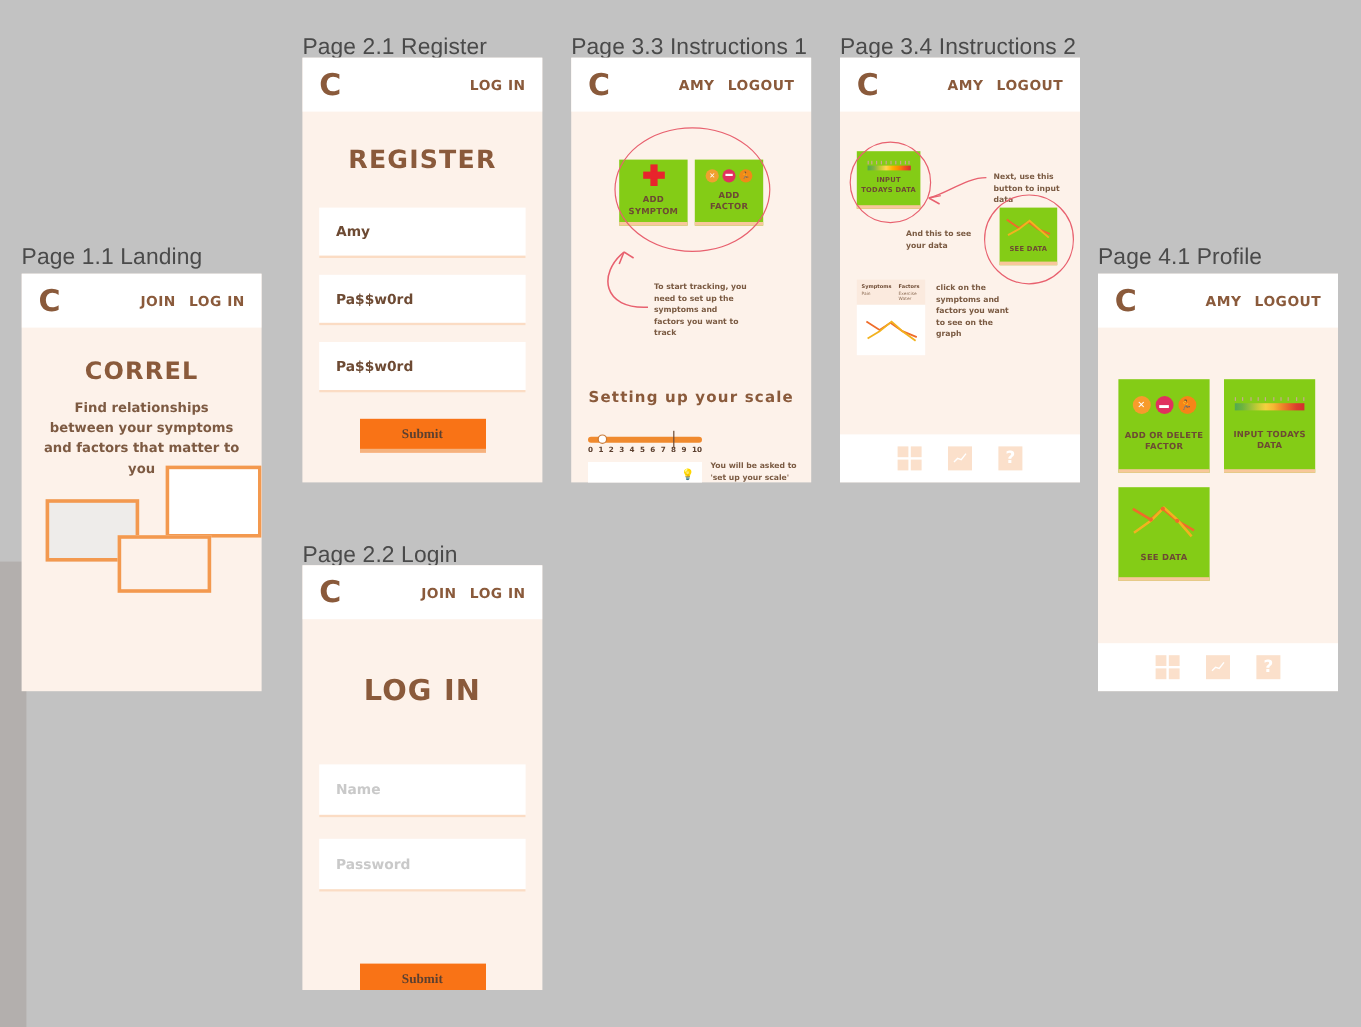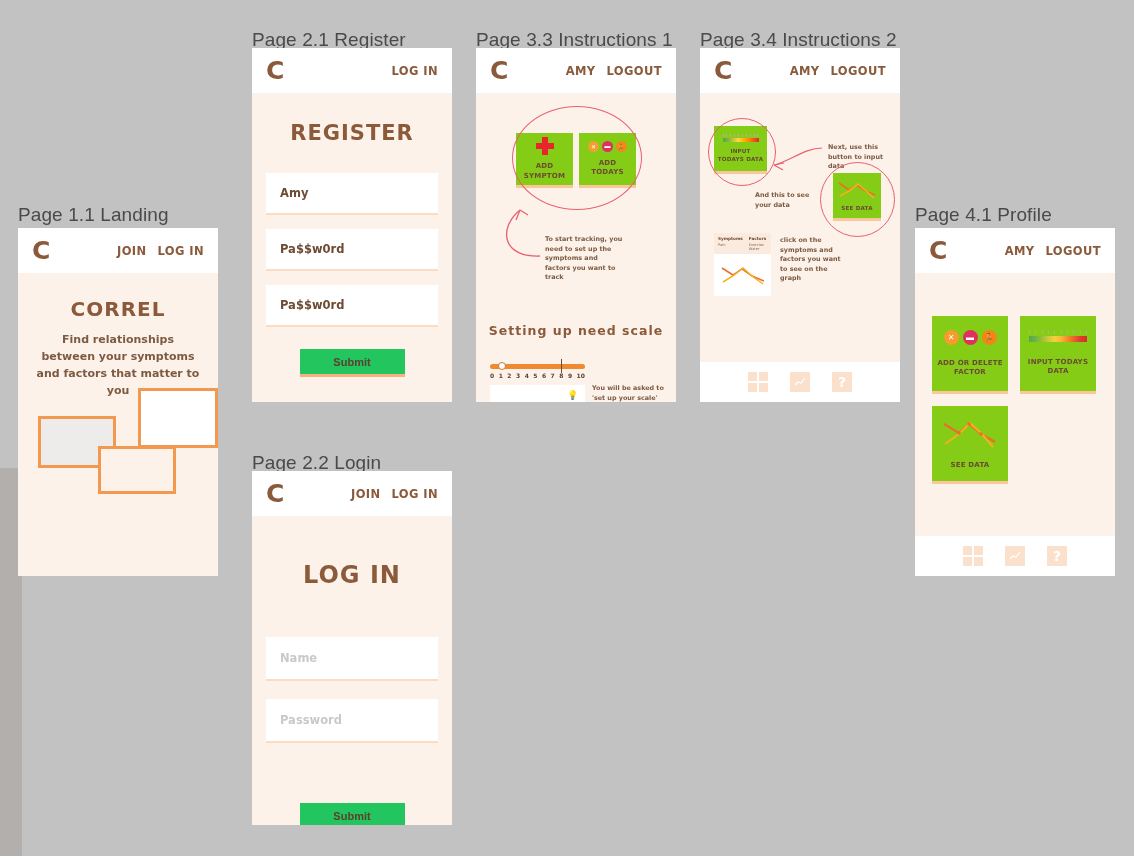--- a/index.html
+++ b/index.html
@@ -45,24 +45,24 @@
     font-family:"DejaVu Sans", sans-serif; letter-spacing:1px;
   }
   .field{
     background:#fff; border-bottom:2px solid #fbdcc4; height:42px;
     display:flex; align-items:center; padding:0 14px; margin:0 14px 14px;
     font-size:11.5px; font-weight:bold; color:#6d4a33;
     font-family:"DejaVu Sans", sans-serif;
   }
   .field.placeholder{ color:#c9c9c9; font-weight:bold; }
   .submit{
-    background:#22c55e; border-bottom:3px solid #f5b27e; width:105px; height:28px;
+    background:#f97316; border-bottom:3px solid #f5b27e; width:105px; height:28px;
     margin:0 auto; display:flex; align-items:center; justify-content:center;
     font-size:11px; font-weight:bold; color:#5c4030;
-    font-family:Liberation Sans, sans-serif;
+    font-family:Liberation Serif, serif;
   }
   .card{
     background:#84cc16; border-bottom:3px solid #f8c79b;
     display:flex; flex-direction:column; align-items:center; justify-content:center;
   }
   .card-label{
     font-size:7px; font-weight:bold; color:#6d4a33; text-align:center;
     letter-spacing:.2px; font-family:"DejaVu Sans", sans-serif; line-height:1.35;
     padding:0 3px;
   }
@@ -163,32 +163,32 @@
         <div style="position:absolute; left:0; top:6px; width:18px; height:6px; background:#e8242c;"></div>
       </div>
       <div class="card-label">ADD SYMPTOM</div>
     </div>
     <div class="card" style="width:57px; height:55px;">
       <div style="display:flex; gap:3px; margin-bottom:7px;">
         <span class="fico" style="width:11px;height:11px;background:#f0a030;font-size:6px;">✕</span>
         <span class="fico" style="width:11px;height:11px;background:#e0315e;font-size:6px;">▬</span>
         <span class="fico" style="width:11px;height:11px;background:#f08a18;font-size:6px;">🏃</span>
       </div>
-      <div class="card-label">ADD TODAYS</div>
+      <div class="card-label">ADD FACTOR</div>
     </div>
   </div>
 
   <div class="circle-annot" style="left:36px; top:58px; width:130px; height:104px;"></div>
   <svg style="position:absolute; left:14px; top:150px; width:80px; height:75px; overflow:visible;">
     <path d="M30 12 C 8 30, 12 60, 50 58" stroke="#e8616f" stroke-width="1.3" fill="none"></path>
     <path d="M30 12 L 26 22 M30 12 L 38 17" stroke="#e8616f" stroke-width="1.3" fill="none"></path>
   </svg>
   <div class="annot" style="left:69px; top:187px; width:80px;">To start tracking, you need to set up the symptoms and factors you want to track</div>
 
-  <div class="title" style="position:absolute; left:0; right:0; top:275px; font-size:12.5px;">Setting up need scale</div>
+  <div class="title" style="position:absolute; left:0; right:0; top:275px; font-size:12.5px;">Setting up your scale</div>
   <div style="position:absolute; left:14px; top:316px; width:95px;">
     <div style="position:relative; height:5px; background:#f08a2e; border-radius:3px;">
       <div style="position:absolute; left:8px; top:-2.5px; width:8px; height:8px; border-radius:50%; background:#fff; border:1.5px solid #c97b3a;"></div>
       <div style="position:absolute; left:71px; top:-5px; width:1px; height:14px; background:#6d4a33;"></div>
     </div>
     <div style="display:flex; justify-content:space-between; margin-top:3px; font-size:6px; font-weight:bold; color:#5c4030; font-family:'DejaVu Sans',sans-serif;">
       <span>0</span>
       <span>1</span>
       <span>2</span>
       <span>3</span>

